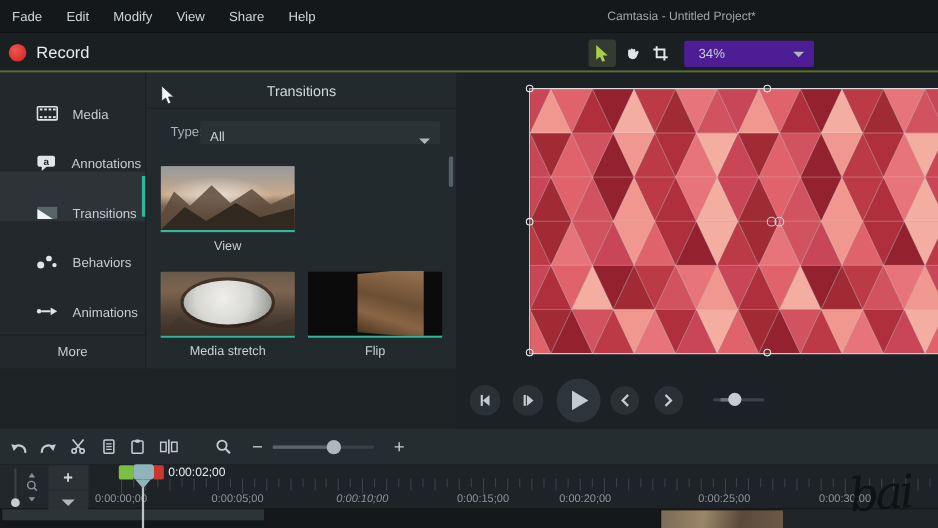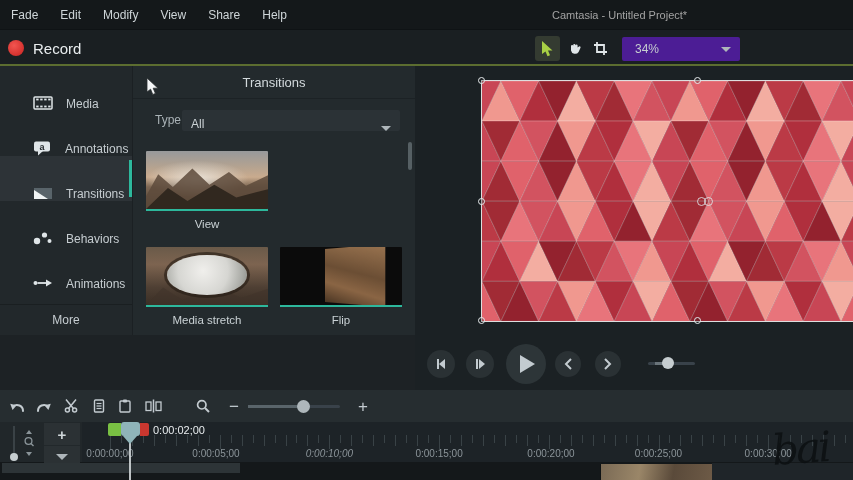--- a/index.html
+++ b/index.html
@@ -629,21 +629,21 @@
         <div class="ruler-tick" style="left: 708.14px; height: 11px;"></div>
         <div class="ruler-tick" style="left: 719.11px; height: 8px;"></div>
         <div class="ruler-tick" style="left: 730.08px; height: 11px;"></div>
         <div class="ruler-tick" style="left: 741.05px; height: 8px;"></div>
         <div class="ruler-tick" style="left: 752.02px; height: 11px;"></div>
         <div class="ruler-tick" style="left: 762.99px; height: 8px;"></div>
         <div class="ruler-label" style="left: 28px;">0:00:00;00</div>
         <div class="ruler-label" style="left: 134px;">0:00:05;00</div>
         <div class="ruler-label" style="left: 247.4px; font-style: italic;">0:00:10;00</div>
         <div class="ruler-label" style="left: 357.1px;">0:00:15;00</div>
-        <div class="ruler-label" style="left: 469px;">0:00:20;00</div>
+        <div class="ruler-label" style="left: 450px;">0:00:20;00</div>
         <div class="ruler-label" style="left: 576.5px;">0:00:25;00</div>
         <div class="ruler-label" style="left: 686.2px;">0:00:30;00</div>
       </div>
 
     <div class="track-strip"></div>
     <div class="clip-thumb"></div>
     <div class="right-block"></div>
   </div>
 
   <div class="sel-in"></div>

